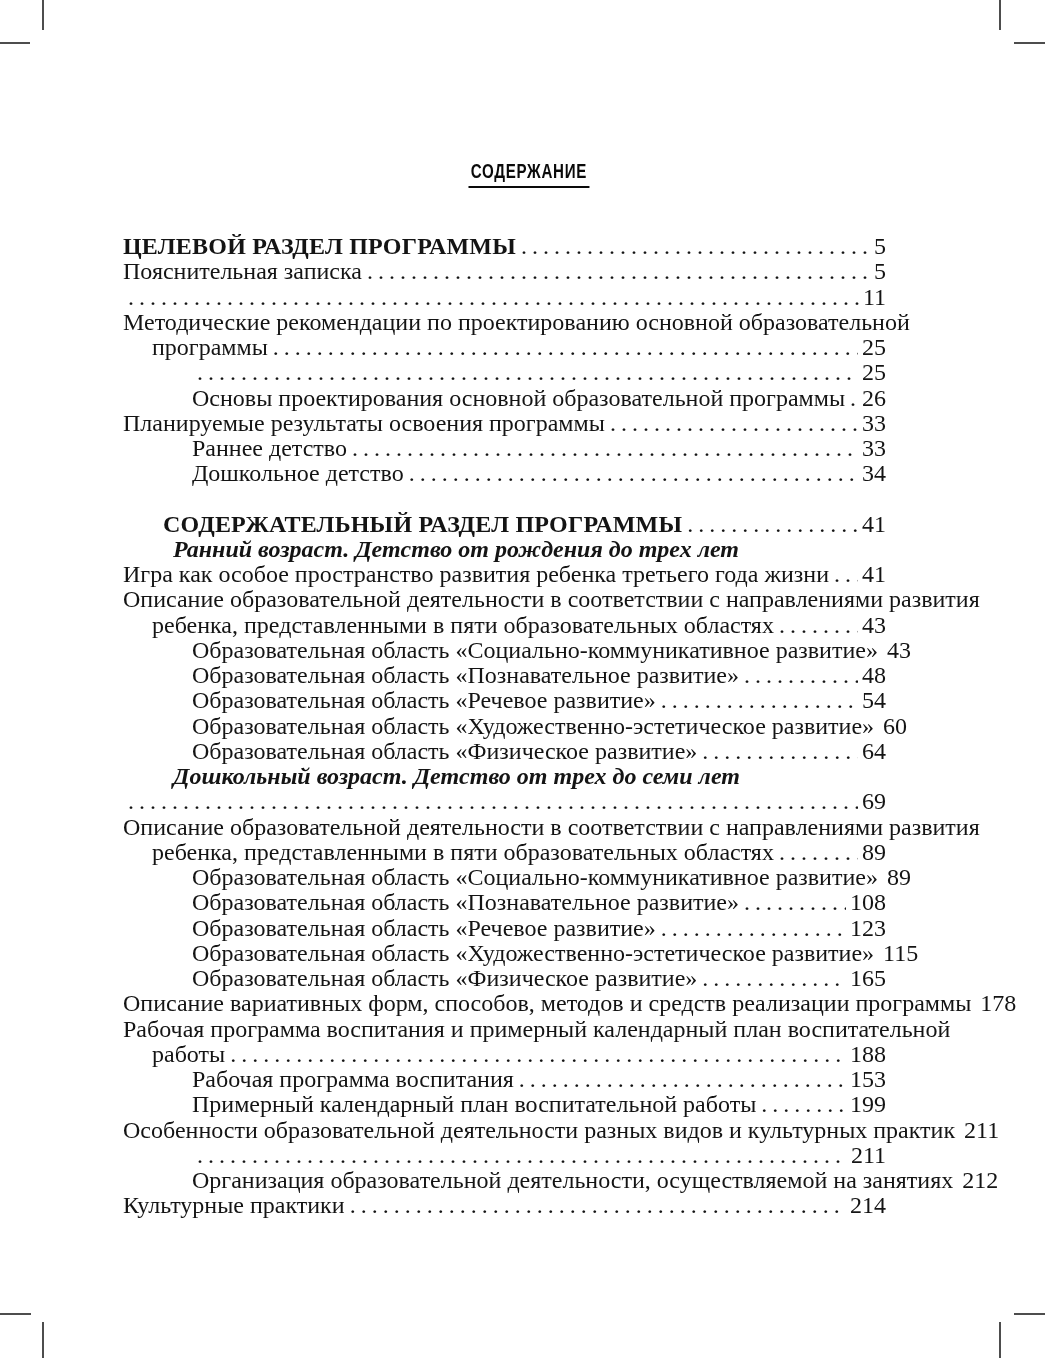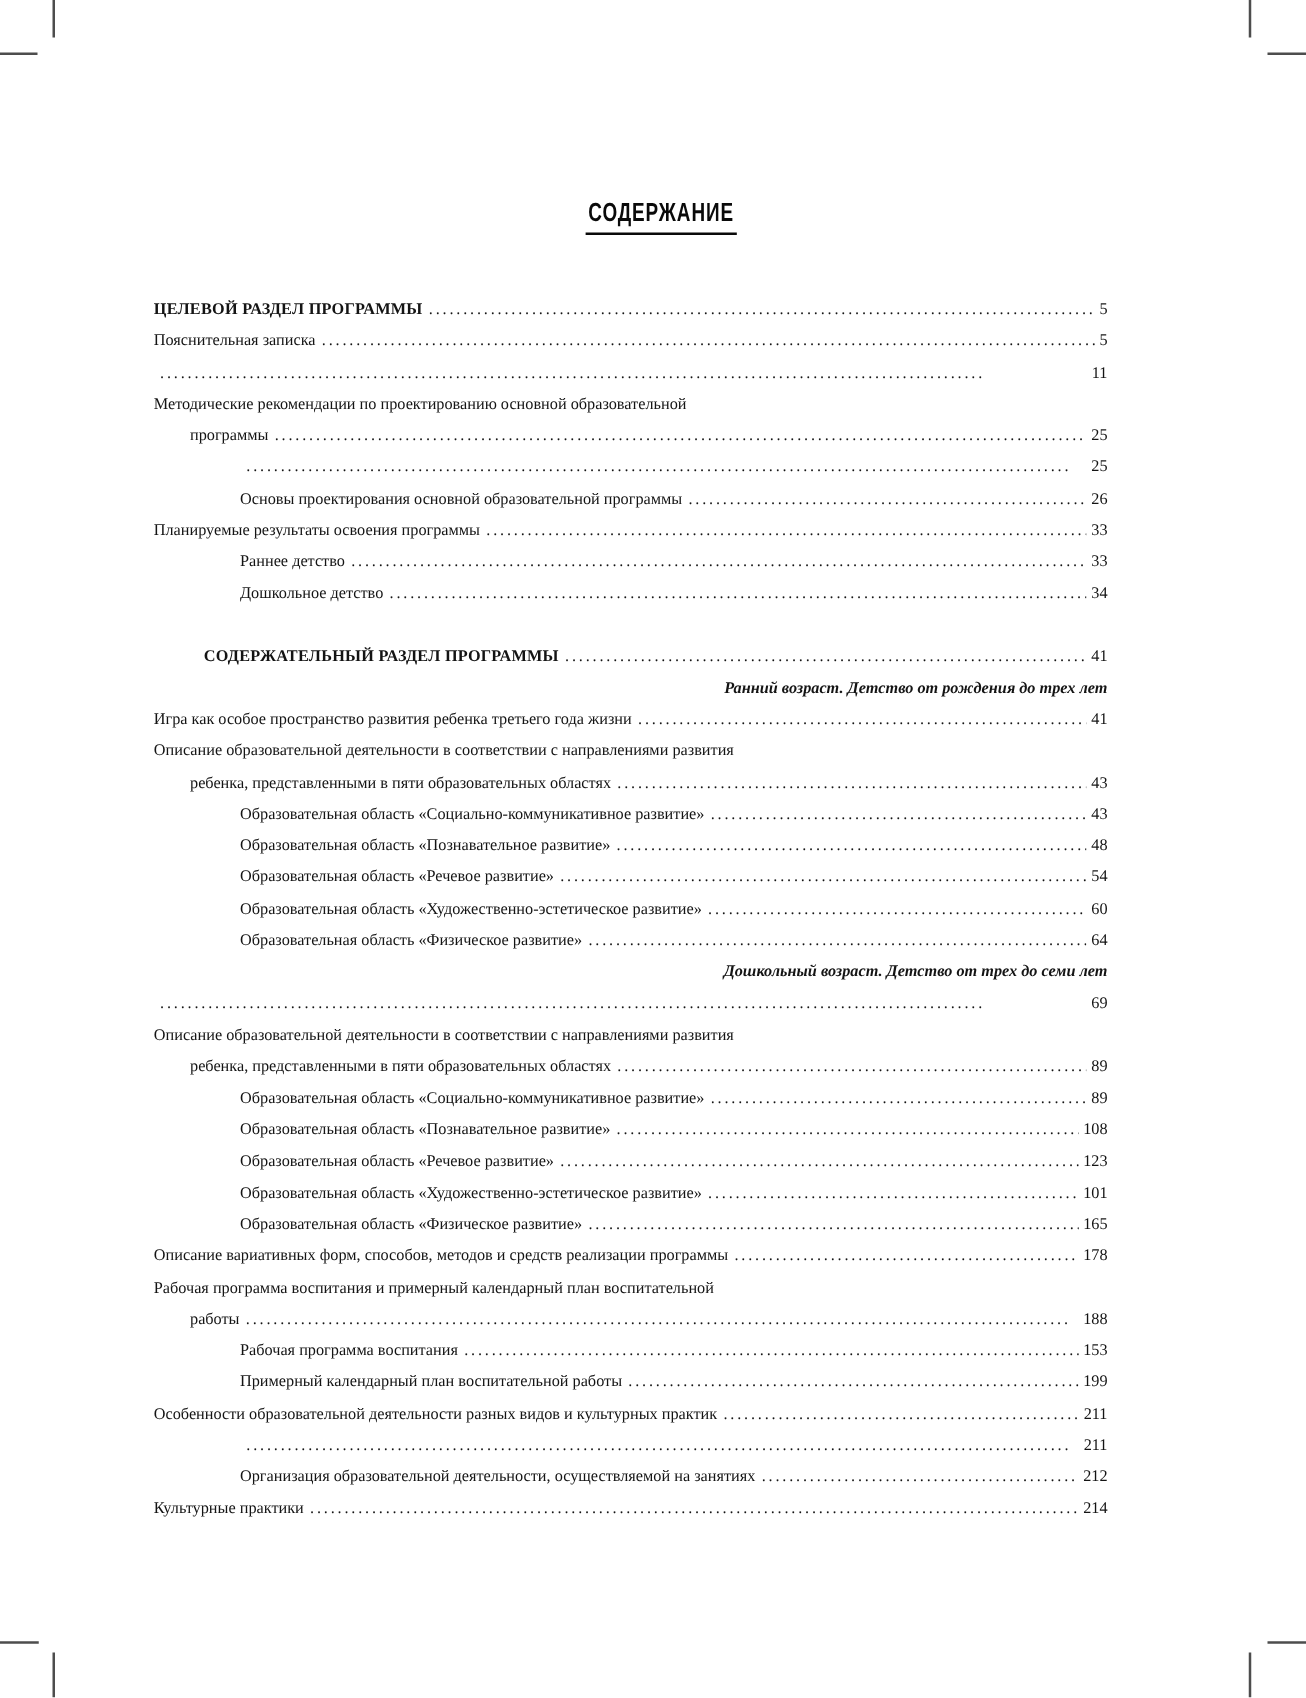--- a/index.html
+++ b/index.html
@@ -36,34 +36,34 @@
     transform: scaleX(0.72);
     transform-origin: center;
     border-bottom: 2px solid #0a0a0a;
     padding: 0 3px 5px 3px;
   }
 
   
   .toc {
     position: absolute;
     top: 234px; left: 123px; width: 763px;
-    font-size: 13px;
+    font-size: 24px;
   }
   .row {
     display: flex;
     align-items: baseline;
     height: 25.25px;
     line-height: 25.25px;
     white-space: nowrap;
   }
   .row.gap { margin-top: 25px; margin-left: 40px; }
   .row .text { white-space: pre; }
   .row.s-bold .text { font-weight: bold; letter-spacing: 0.2px; }
   .row.s-center {
-    justify-content: flex-end;
+    justify-content: flex-start;
     padding-left: 50px;
   }
   .row.s-center .text { font-weight: bold; font-style: italic; }
   .row.indent-1 { padding-left: 29px; }
   .row.indent-2 { padding-left: 69px; }
   .leader {
     flex: 1;
     overflow: hidden;
     white-space: pre;
     margin-left: 5px;
@@ -218,21 +218,21 @@
     <span class="pg">108</span>
   </div>
     <div class="row indent-2 s-normal">
     <span class="text">Образовательная область «Речевое развитие»</span>
     <span class="leader">. . . . . . . . . . . . . . . . . . . . . . . . . . . . . . . . . . . . . . . . . . . . . . . . . . . . . . . . . . . . . . . . . . . . . . . . . . . . . . . . . . . . . . . . . . . . . . . . . . . . . . . . . . . . . . . . . . . . . . . . </span>
     <span class="pg">123</span>
   </div>
     <div class="row indent-2 s-normal">
     <span class="text">Образовательная область «Художественно-эстетическое развитие»</span>
     <span class="leader">. . . . . . . . . . . . . . . . . . . . . . . . . . . . . . . . . . . . . . . . . . . . . . . . . . . . . . . . . . . . . . . . . . . . . . . . . . . . . . . . . . . . . . . . . . . . . . . . . . . . . . . . . . . . . . . . . . . . . . . . </span>
-    <span class="pg">101</span>
+    <span class="pg">115</span>
   </div>
     <div class="row indent-2 s-normal">
     <span class="text">Образовательная область «Физическое развитие»</span>
     <span class="leader">. . . . . . . . . . . . . . . . . . . . . . . . . . . . . . . . . . . . . . . . . . . . . . . . . . . . . . . . . . . . . . . . . . . . . . . . . . . . . . . . . . . . . . . . . . . . . . . . . . . . . . . . . . . . . . . . . . . . . . . . </span>
     <span class="pg">165</span>
   </div>
     <div class="row indent-0 s-normal">
     <span class="text">Описание вариативных форм, способов, методов и средств реализации программы</span>
     <span class="leader">. . . . . . . . . . . . . . . . . . . . . . . . . . . . . . . . . . . . . . . . . . . . . . . . . . . . . . . . . . . . . . . . . . . . . . . . . . . . . . . . . . . . . . . . . . . . . . . . . . . . . . . . . . . . . . . . . . . . . . . . </span>
     <span class="pg">178</span>

